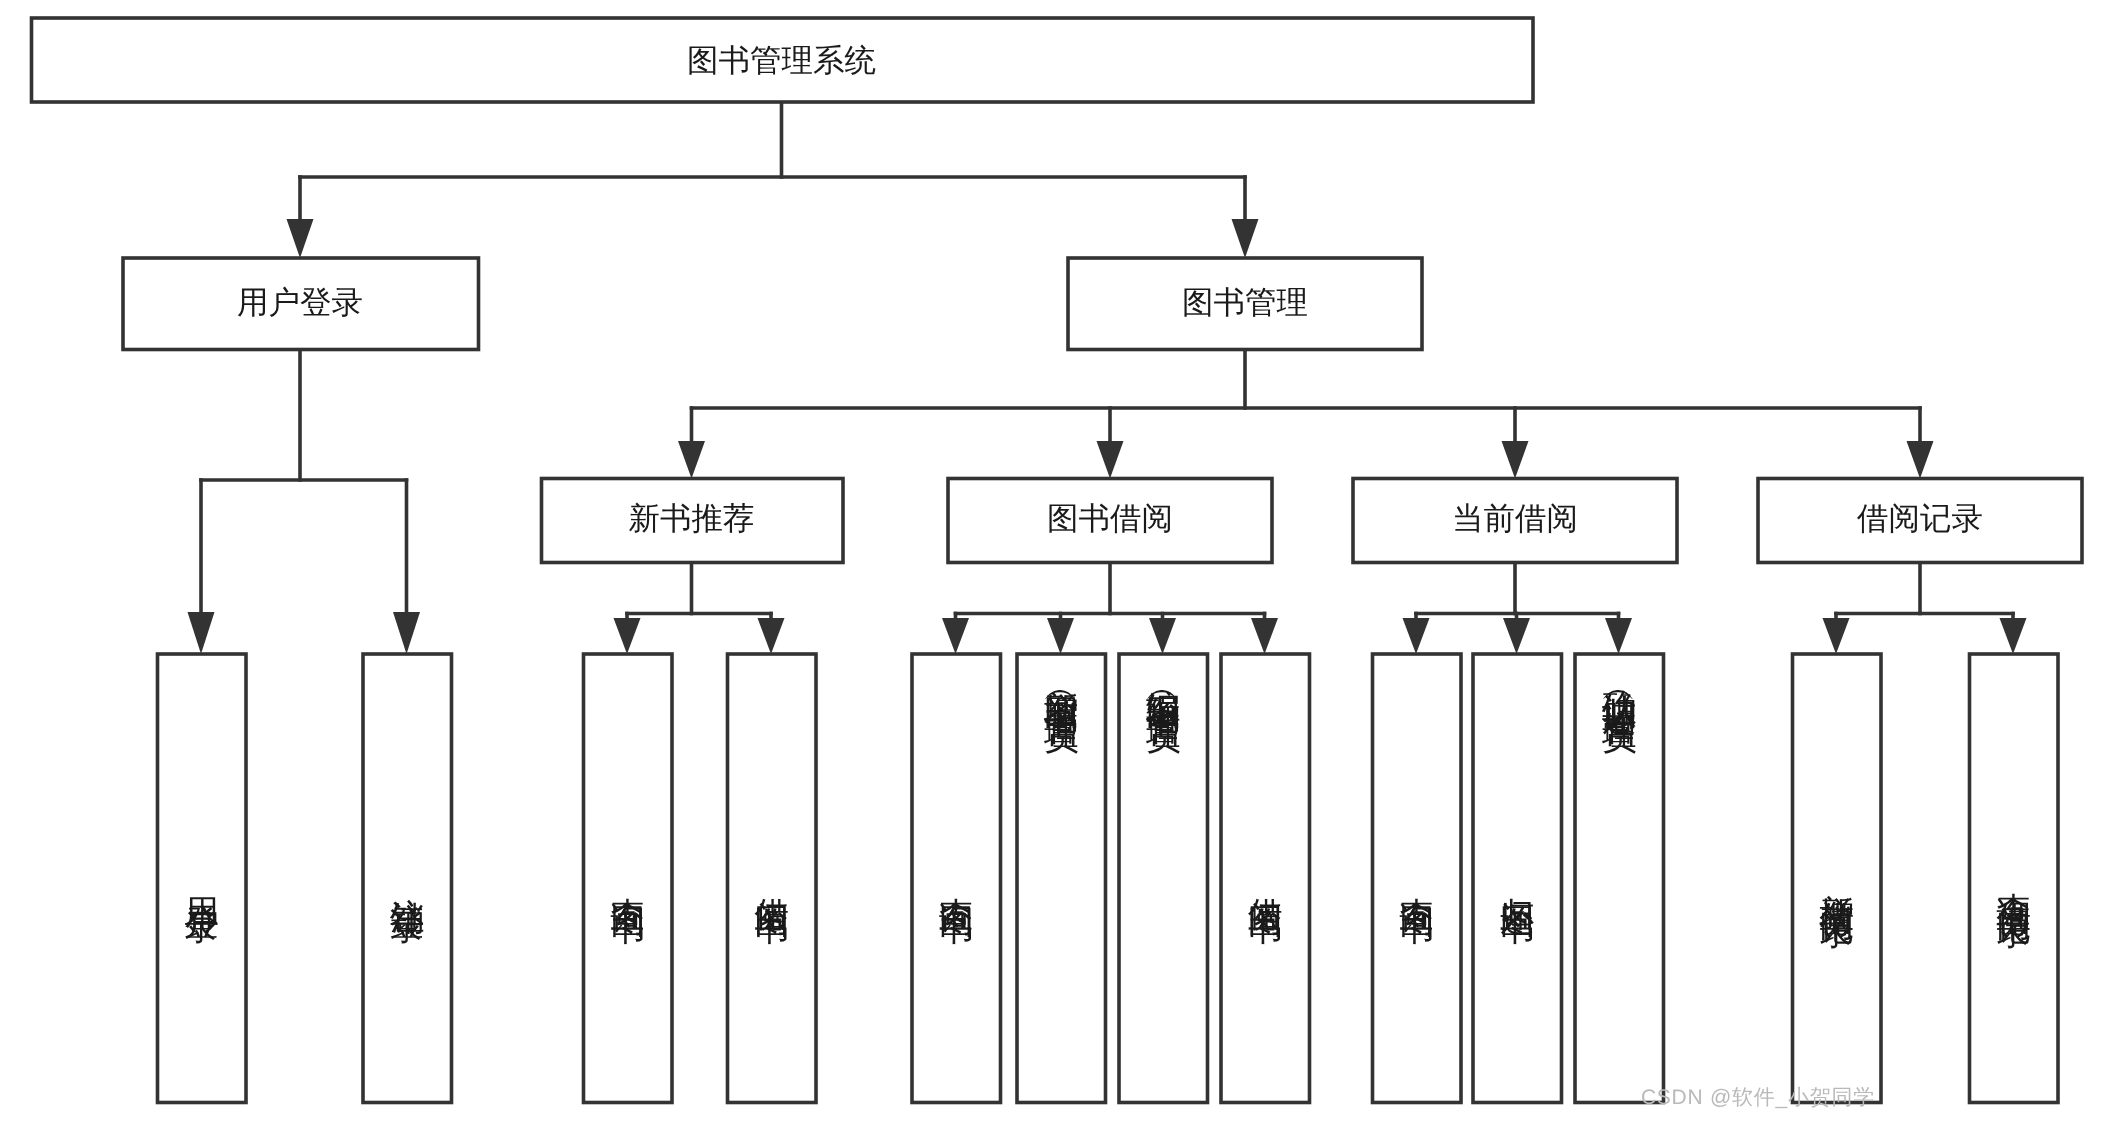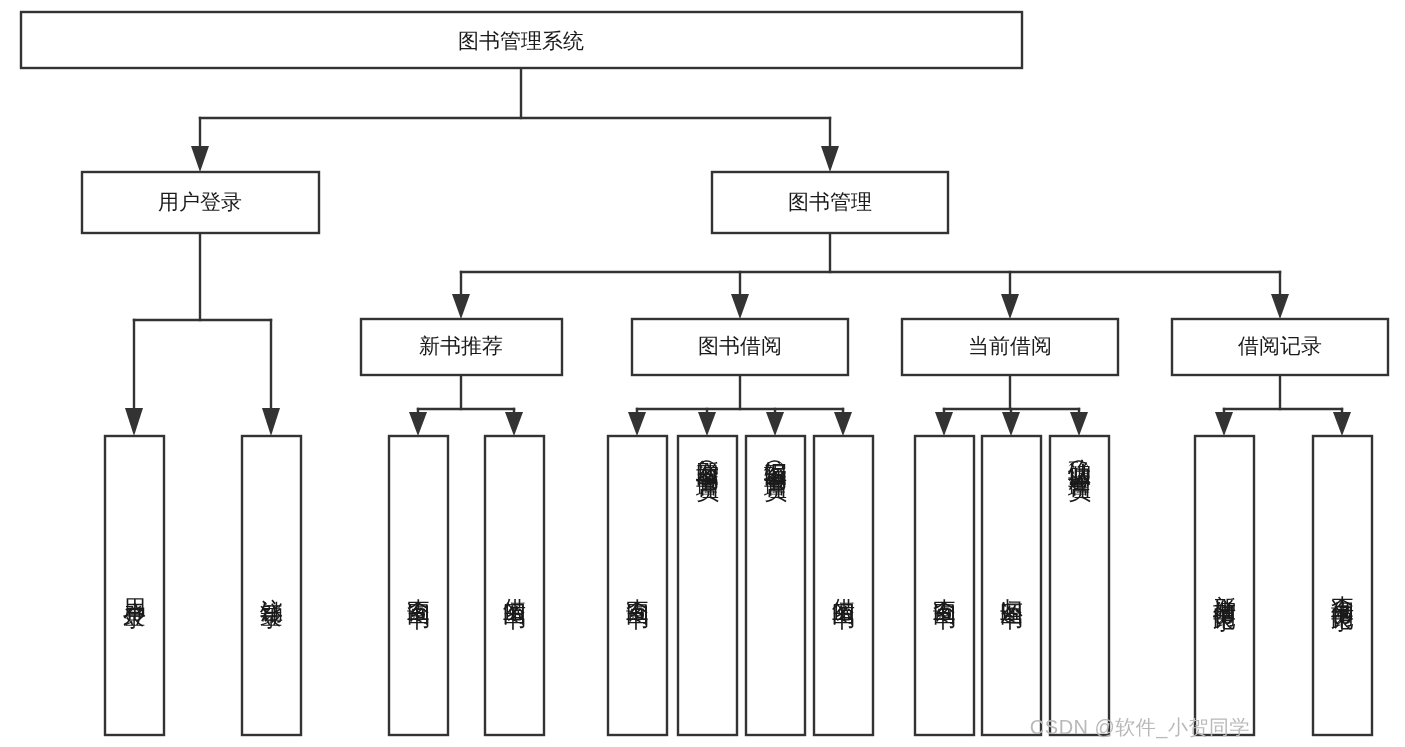--- a/index.html
+++ b/index.html
@@ -65,21 +65,21 @@
     line-height: 1.0;
     letter-spacing: 3px;
     color: #1a1a1a;
     white-space: nowrap;
   }
   .watermark {
     position: absolute;
     right: 8px;
     bottom: 6px;
     font-family: "Liberation Sans", "DejaVu Sans", sans-serif;
-    font-size: 20px;
+    font-size: 14px;
     color: #b9b9b9;
     letter-spacing: 0.5px;
     user-select: none;
   }
 </style>
 </head>
 <body>
 
 <div id="diagram-root">
 

